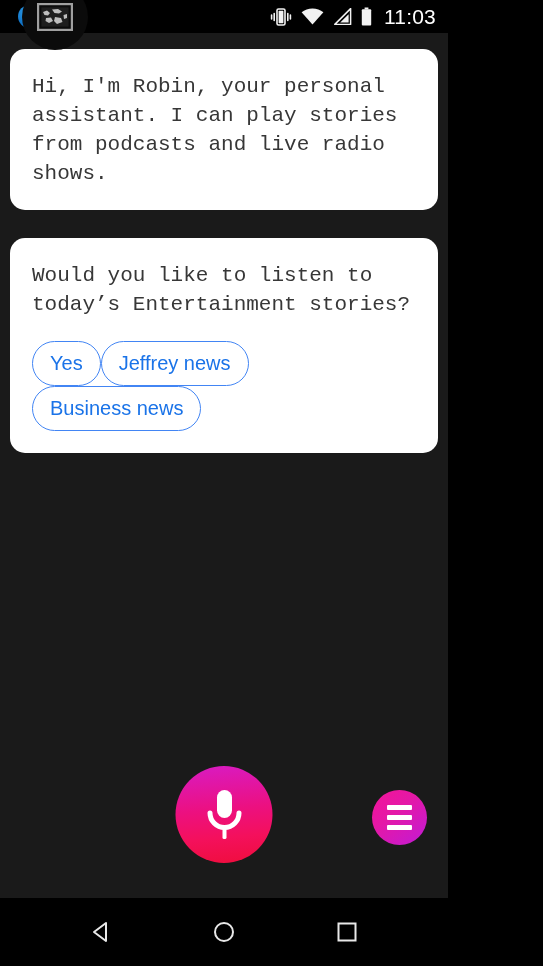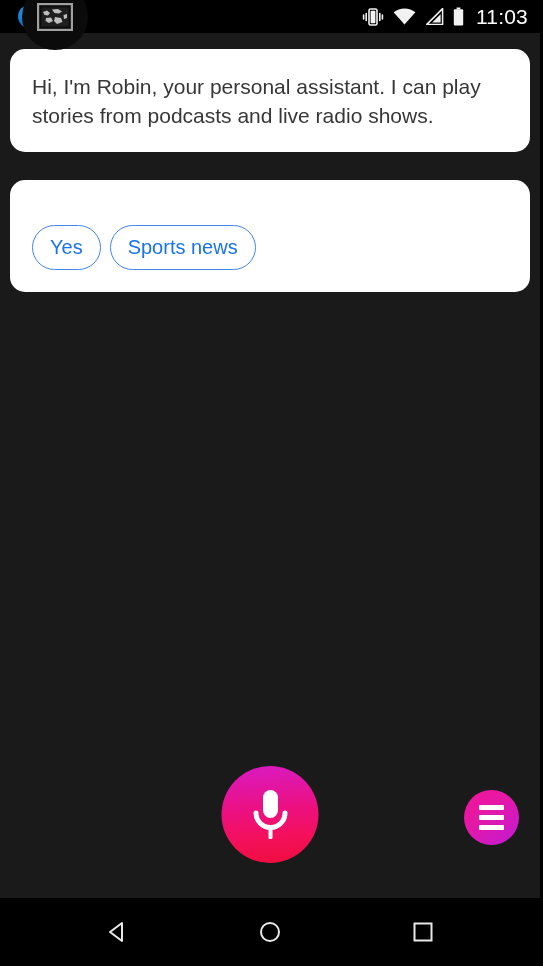--- a/index.html
+++ b/index.html
@@ -4,21 +4,21 @@
 <style>
   * { margin:0; padding:0; box-sizing:border-box; }
   html, body {
     width:543px; height:966px;
     background:#000;
     font-family:"Liberation Sans", sans-serif;
     overflow:hidden;
   }
   #screen {
     position:relative;
-    width:540px; height:966px;
+    width:448px; height:966px;
     background:#1a1a1a;
     display:flex; flex-direction:column;
   }
 
   
   #status-bar {
     height:33px;
     background:#000;
     display:flex; align-items:center;
     padding:0 12px 0 18px;
@@ -52,24 +52,24 @@
   .bubble {
     background:#fff;
     border-radius:15px;
     padding:23px 22px 22px 22px;
   }
   .bubble-text {
     color:#373737;
     font-size:21px;
     line-height:29px;
     font-weight:300;
+    font-family:Liberation Mono, monospace;
   }
   .chips {
     display:flex; flex-wrap:wrap;
-    gap:9px;
     margin-top:22px;
   }
   .chip {
     border:1.4px solid #4285f4;
     border-radius:999px;
     color:#1a73e8;
     background:#fff;
     font-size:20px;
     line-height:1;
     padding:11px 17px 12px 17px;
@@ -164,23 +164,25 @@
   </div>
 
   <div id="conversation">
 
     <div class="bubble">
       <div class="bubble-text">Hi, I'm Robin, your personal assistant. I can play stories from podcasts and live radio shows.</div>
     </div>
 
 
     <div class="bubble">
+      <div class="bubble-text">Would you like to listen to today’s Entertainment stories?</div>
       <div class="chips">
         <button class="chip">Yes</button>
-        <button class="chip">Sports news</button>
+        <button class="chip">Jeffrey news</button>
+        <button class="chip">Business news</button>
       </div>
     </div>
 
   </div>
 
   <div id="action-bar">
 
     <div id="globe-button">
       <svg width="36" height="28" viewBox="0 0 36 28">
         <rect x="1" y="1" width="34" height="26" fill="none" stroke="#a0a0a0" stroke-width="2.4"></rect>

